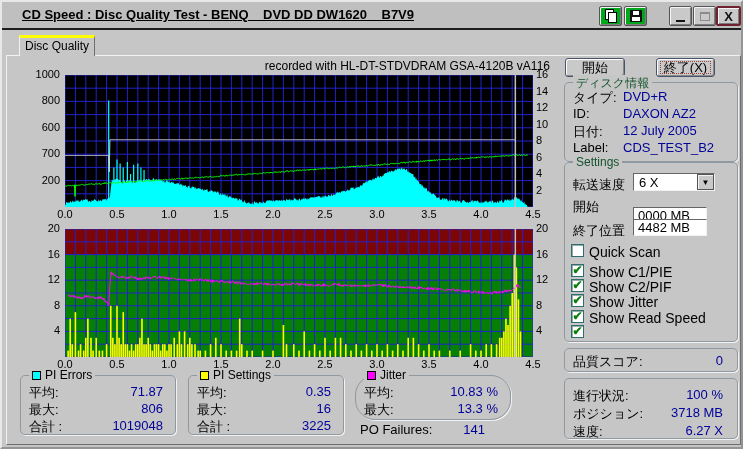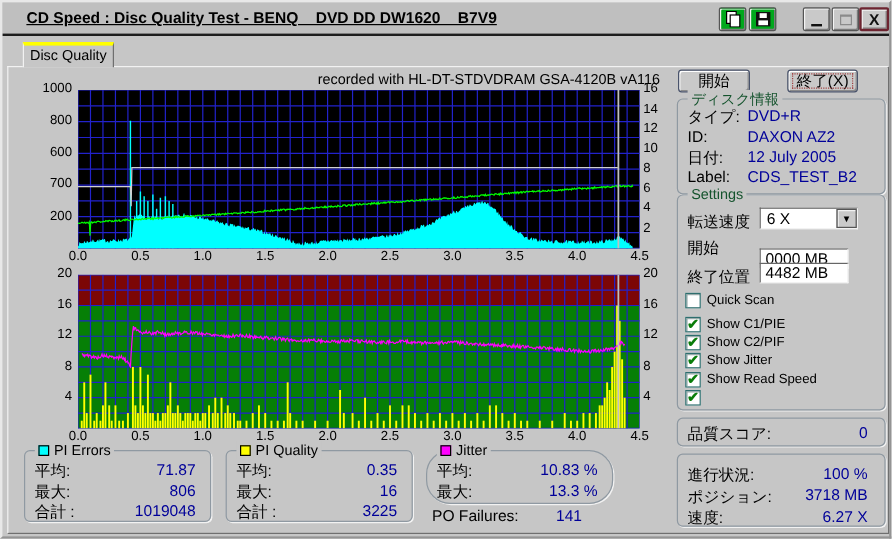--- a/index.html
+++ b/index.html
@@ -55,21 +55,21 @@
   .combo{background:#fff;border-top:1px solid #666;border-left:1px solid #666;
          border-bottom:1px solid #f2f2f2;border-right:1px solid #f2f2f2;font-size:13px;}
   .combo .val{position:absolute;left:5px;top:1px;line-height:15px;}
   .combo .arrowbtn{position:absolute;right:0;top:0;width:17px;height:100%;background:#c9c9c9;
          border:1px solid #555;box-shadow:inset 1px 1px 0 #f2f2f2;display:flex;align-items:center;justify-content:center;
          font-size:8px;cursor:pointer;}
   .cb{position:absolute;width:13px;height:13px;background:#fff;border:1px solid #2e6e6e;
       box-shadow:inset 1px 1px 0 #9aa;cursor:pointer;font-size:12px;line-height:11px;text-align:center;
       color:transparent;font-weight:bold;}
   .cb.checked{color:#0a7d0a;}
-  .cblabel{position:absolute;font-size:11px;}
+  .cblabel{position:absolute;font-size:14px;}
 </style>
 </head>
 <body>
 
 <div id="win">
 
   <div class="abs titlebar">
     <span class="abs title-text">CD Speed : Disc Quality Test - BENQ    DVD DD DW1620    B7V9</span>
     <div class="abs tbtn green" style="left:597px;">
       <svg width="14" height="14" viewBox="0 0 14 14">
@@ -411,21 +411,21 @@
     </span>
     <span class="stat-label" style="top:8px;">平均:</span>
     <span class="stat-value navy" style="top:8px;">71.87</span>
     <span class="stat-label" style="top:25px;">最大:</span>
     <span class="stat-value navy" style="top:25px;">806</span>
     <span class="stat-label" style="top:42px;">合計 :</span>
     <span class="stat-value navy" style="top:42px;">1019048</span>
   </div>
   <div class="abs group statbox" style="left:186px;height:60px;">
     <span class="gtitle">
-      <span class="swatch" style="background: rgb(255, 255, 0);"></span><span>PI Quality</span>
+      <span class="swatch" style="background: rgb(255, 255, 0);"></span><span>PI Settings</span>
     </span>
     <span class="stat-label" style="top:8px;">平均:</span>
     <span class="stat-value navy" style="top:8px;">0.35</span>
     <span class="stat-label" style="top:25px;">最大:</span>
     <span class="stat-value navy" style="top:25px;">16</span>
     <span class="stat-label" style="top:42px;">合計 :</span>
     <span class="stat-value navy" style="top:42px;">3225</span>
   </div>
   <div class="abs group statbox" style="left:353px;height:45px;border-radius:20px;">
     <span class="gtitle">

